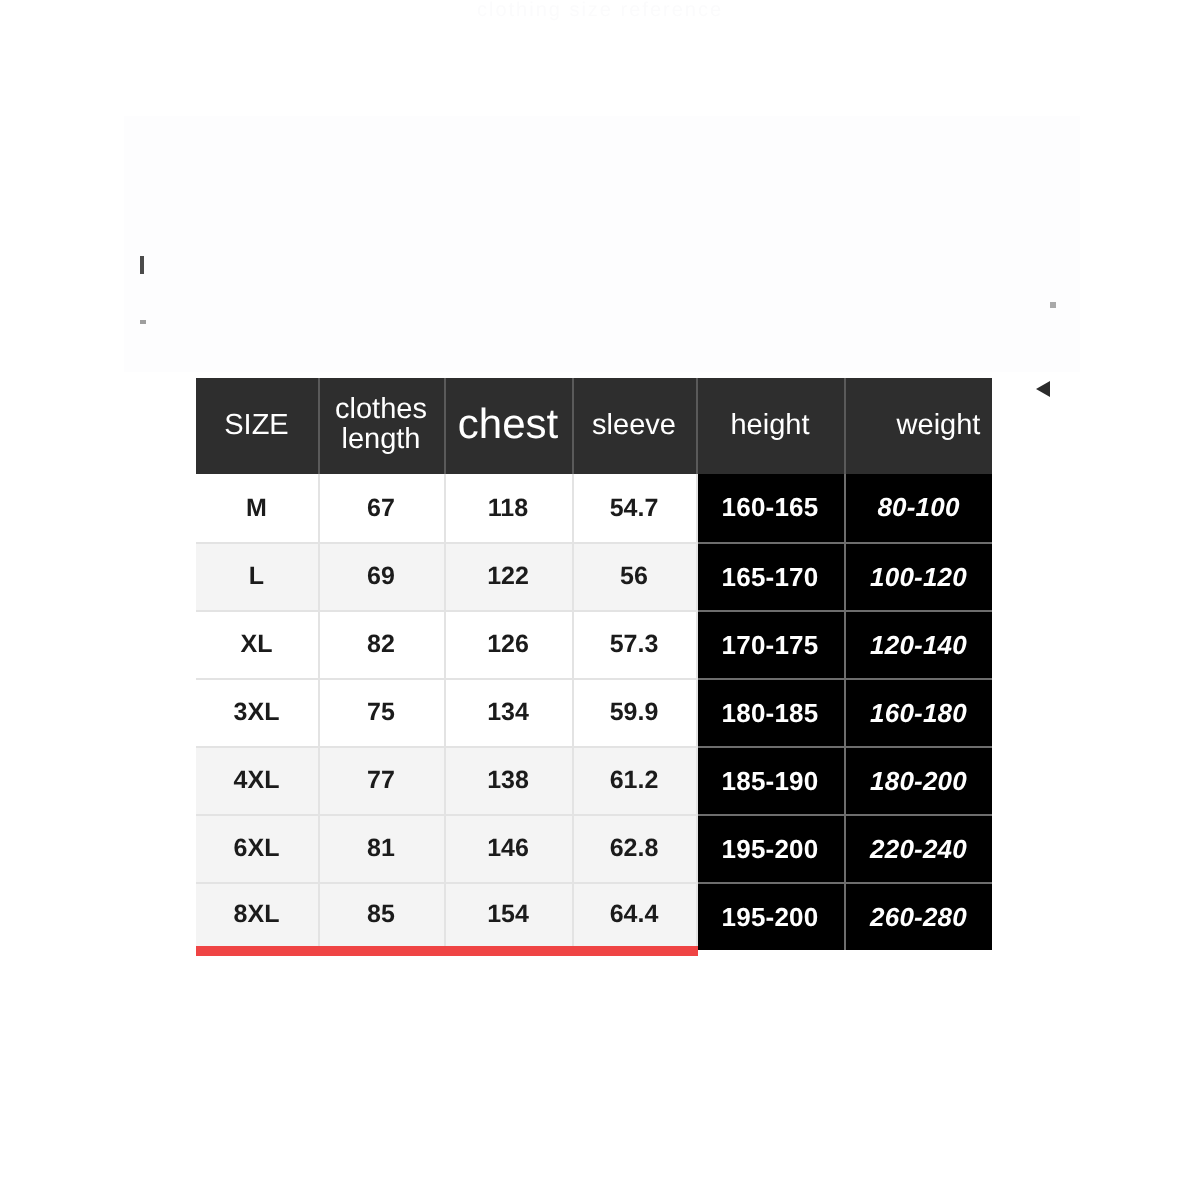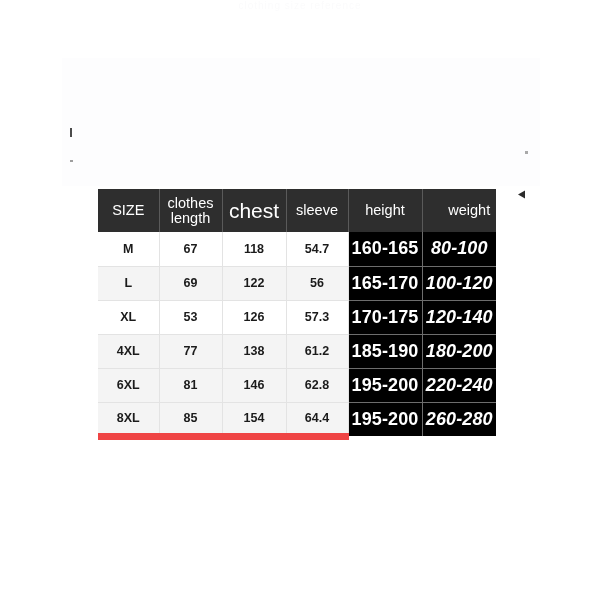--- a/index.html
+++ b/index.html
@@ -70,21 +70,21 @@
   #size-chart-table col.c-size   { width: 61px; }
   #size-chart-table col.c-len    { width: 63px; }
   #size-chart-table col.c-chest  { width: 64px; }
   #size-chart-table col.c-sleeve { width: 62px; }
   #size-chart-table col.c-height { width: 74px; }
   #size-chart-table col.c-weight { width: 74px; }
 
   #size-chart-table thead th {
     background: #2e2e2e;
     color: #ffffff;
-    height: 43px;
+    height: 48px;
     font-weight: 400;
     font-size: 14.5px;
     line-height: 1.02;
     text-align: center;
     padding: 2px 1px;
     border-right: 1px solid #5a5a5a;
     vertical-align: middle;
   }
   #size-chart-table thead th:last-child { border-right: none; padding-left: 21px; }
   #size-chart-table thead th.head-chest { font-size: 21px; }
@@ -93,32 +93,32 @@
   #size-chart-table tbody td {
     height: 34px;
     text-align: center;
     vertical-align: middle;
     font-size: 12.5px;
     font-weight: bold;
     color: #1b1b1b;
     border-right: 1px solid #e3e3e3;
     border-bottom: 1px solid #e3e3e3;
   }
-  #size-chart-table tbody tr:last-child td { border-bottom: 7px solid #ef4444; }
+  #size-chart-table tbody tr:last-child td { border-bottom: 5px solid #ef4444; }
   #size-chart-table tbody td:last-child { border-right: none; }
 
   #size-chart-table tbody tr.row-white td { background: #ffffff; }
   #size-chart-table tbody tr.row-gray  td { background: #f4f4f4; }
 
   #size-chart-table tbody td.cell-dark {
     background: #000000 !important;
     color: #ffffff;
     border-right: 1px solid #6d6d6d;
     border-bottom: 1px solid #6d6d6d;
-    font-size: 18px;
+    font-size: 13px;
     letter-spacing: .1px;
   }
   #size-chart-table tbody td.cell-dark:last-child { border-right: none; font-style: italic; }
   #size-chart-table tbody tr:last-child td.cell-dark { border-bottom: none; }
 </style>
 </head>
 <body>
 
 <div id="faint-top-text">clothing size reference</div>
 
@@ -176,25 +176,33 @@
       <tr class="row-gray">
         <td>L</td>
         <td>69</td>
         <td>122</td>
         <td>56</td>
         <td class="cell-dark">165-170</td>
         <td class="cell-dark">100-120</td>
       </tr>
       <tr class="row-white">
         <td>XL</td>
-        <td>53</td>
+        <td>82</td>
         <td>126</td>
         <td>57.3</td>
         <td class="cell-dark">170-175</td>
         <td class="cell-dark">120-140</td>
+      </tr>
+      <tr class="row-white">
+        <td>3XL</td>
+        <td>75</td>
+        <td>134</td>
+        <td>59.9</td>
+        <td class="cell-dark">180-185</td>
+        <td class="cell-dark">160-180</td>
       </tr>
       <tr class="row-gray">
         <td>4XL</td>
         <td>77</td>
         <td>138</td>
         <td>61.2</td>
         <td class="cell-dark">185-190</td>
         <td class="cell-dark">180-200</td>
       </tr>
       <tr class="row-gray">

